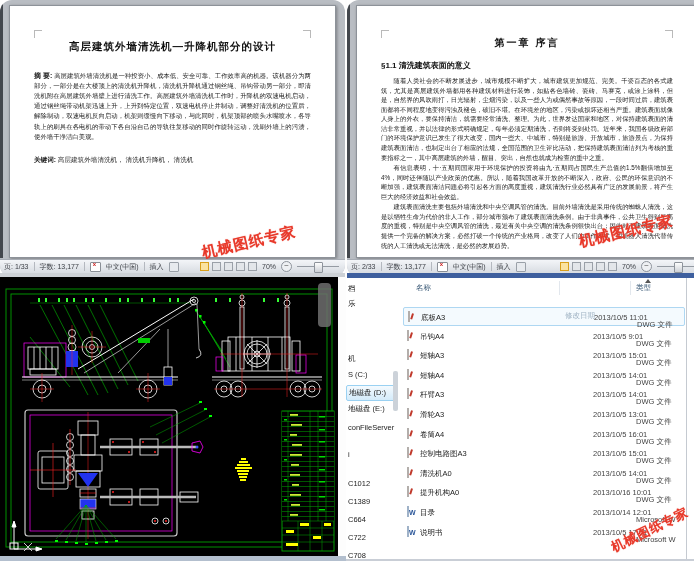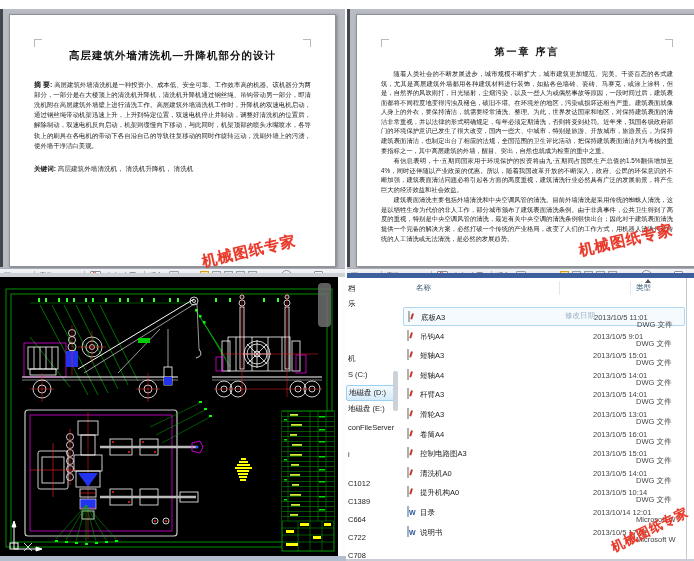--- a/index.html
+++ b/index.html
@@ -1,20 +1,20 @@
 <!DOCTYPE html>
 <html><head>
 <meta charset="utf-8">
 <style>
   html,body{margin:0;padding:0;background:#f2f2f2;}
   #canvas{position:relative;width:694px;height:561px;background:#ffffff;overflow:hidden;
           font-family:"Liberation Sans","DejaVu Sans",sans-serif;}
 
   
-  .docq{position:absolute;top:9px;height:277px;background:#b9bdc3;overflow:hidden;}
+  .docq{position:absolute;top:0;height:277px;background:#b9bdc3;overflow:hidden;border-radius:12px;}
   #doc1{left:0;width:345px;}
   #doc2{left:347px;width:358px;}
   .doc-darkedge{position:absolute;left:0;top:0;width:3px;height:258px;background:#43474d;}
   .page{position:absolute;top:5px;bottom:19px;background:#fff;border:1px solid #8d9299;
         box-shadow:1px 1px 3px rgba(0,0,0,.35);}
   #doc1 .page{left:9px;right:9px;}
   #doc2 .page{left:9px;right:7px;}
   .page-inner{position:absolute;inset:0;padding:30px 24px 0 24px;overflow:hidden;}
   .cropmark{position:absolute;width:7px;height:7px;border-color:#b9b9b9;border-style:solid;border-width:0;}
   .cm-tl{border-left-width:1px;border-top-width:1px;}
@@ -139,20 +139,21 @@
     </div>
   </div>
 
   <div class="docq" id="doc2">
     <div class="doc-darkedge"></div>
     <div class="page">
       <span class="cropmark cm-tl" style="left:24px;top:24px;"></span>
       <span class="cropmark cm-tr" style="right:24px;top:24px;"></span>
       <div class="page-inner" style="padding-top:28px;">
         <div class="h-chapter">第一章  序言</div>
+        <div class="h-section">§1.1 清洗建筑表面的意义</div>
         <p class="para">随着人类社会的不断发展进步，城市规模不断扩大，城市建筑更加规范、完美。千姿百态的各式建筑，尤其是高层建筑外墙都用各种建筑材料进行装饰，如贴各色墙砖、瓷砖、马赛克，或涂上涂料，但是，自然界的风吹雨打，日光辐射，尘烟污染，以及一些人为或偶然事故等原因，一段时间过后，建筑表面都将不同程度地变得污浊及褪色，破旧不堪。在环境差的地区，污染或损坏还相当严重。建筑表面就像人身上的外衣，要保持清洁，就需要经常清洗、整理。为此，世界发达国家和地区，对保持建筑表面的清洁非常重视，并以法律的形式明确规定，每年必须定期清洗，否则将受到处罚。近年来，我国各级政府部门的环境保护意识已发生了很大改变，国内一些大、中城市，特别是旅游、开放城市，旅游景点，为保持建筑表面清洁，也制定出台了相应的法规，全国范围的卫生评比活动，把保持建筑表面清洁列为考核的重要指标之一，其中高层建筑的外墙，醒目、突出，自然也就成为检查的重中之重。</p>
         <p class="para">有信息表明，十·五期间国家用于环境保护的投资将由九·五期间占国民生产总值的1.5%翻倍增加至4%，同时还伴随以产业政策的优惠。所以，随着我国改革开放的不断深入，政府、公民的环保意识的不断加强，建筑表面清洁问题必将引起各方面的高度重视，建筑清洗行业必然具有广泛的发展前景，将产生巨大的经济效益和社会效益。</p>
         <p class="para">建筑表面清洗主要包括外墙清洗和中央空调风管的清洗。目前外墙清洗是采用传统的蜘蛛人清洗，这是以牺牲生命为代价的非人工作，部分城市颁布了建筑表面清洗条例。由于非典事件，公共卫生得到了高度的重视，特别是中央空调风管的清洗，最近有关中央空调的清洗条例很快出台；因此对于建筑表面清洗提供一个完备的解决方案，必然打破一个传统的产业格局，改变了人们的工作方式，用机器人清洗代替传统的人工清洗或无法清洗，是必然的发展趋势。</p>
       </div>
     </div>
     <div class="wm wm-doc" id="wm2">机械图纸专家</div>
     <div class="statusbar">
       <span>页: 2/33</span>
       <span class="sb-sep"></span>
       <span>字数: 13,177</span>
@@ -557,21 +558,21 @@
       </div>
       <div class="file-row" style="top:186px">
         <span class="f-ic ic-dwg"></span>
         <span class="f-name">清洗机A0</span>
         <span class="f-date">2013/10/5 14:01</span>
         <span class="f-type">DWG 文件</span>
       </div>
       <div class="file-row" style="top:205px">
         <span class="f-ic ic-dwg"></span>
         <span class="f-name">提升机构A0</span>
-        <span class="f-date">2013/10/5 10:14</span>
+        <span class="f-date">2013/10/16 10:01</span>
         <span class="f-type">DWG 文件</span>
       </div>
       <div class="file-row" style="top:225px">
         <span class="f-ic ic-doc"></span>
         <span class="f-name">目录</span>
         <span class="f-date">2013/10/14 12:01</span>
         <span class="f-type">Microsoft W</span>
       </div>
       <div class="file-row" style="top:245px">
         <span class="f-ic ic-doc"></span>

